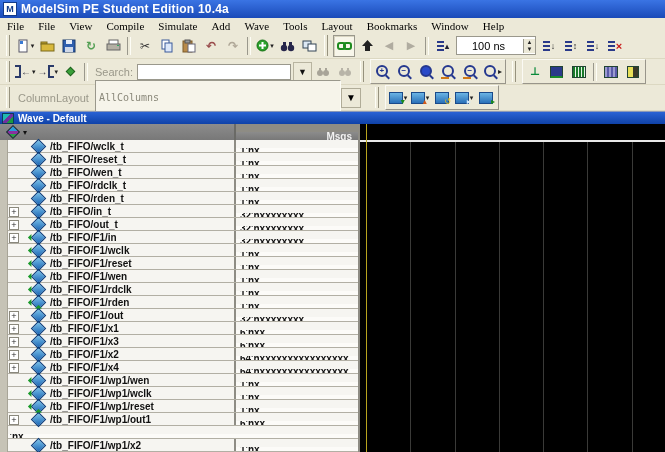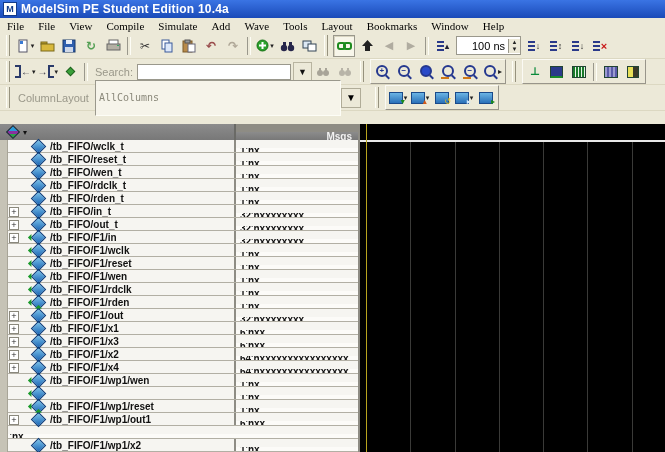--- a/index.html
+++ b/index.html
@@ -29,21 +29,21 @@
   .hnd{width:2px;height:21px;border-left:1px solid #fdfdf6;border-right:1px solid #96927e;margin:0 4px;}
   .grp{display:flex;align-items:center;height:23px;border:1px solid;border-color:#fbfaf4 #98958a #98958a #fbfaf4;
     padding:0 1px;margin:0 2px;}
   .g{font-size:12px;line-height:1;}
   .glabel{color:#9a988a;font-size:11px;margin:0 4px;}
   .search-input{width:148px;height:14px;border:1px solid #9a988c;background:#fff;margin-right:2px;
     font-size:10px;padding:0 2px;}
   .ddbtn{width:17px;height:17px;display:flex;align-items:center;justify-content:center;
     border:1px solid #b8b4a0;background:#ece9d8;font-size:9px;color:#111;}
   .spinbox{display:flex;align-items:center;border:1px solid #9a988c;background:#fff;height:17px;margin:0 2px;}
-  .spinbox input{width:46px;border:0;font:11px "Liberation Sans",sans-serif;text-align:right;padding-right:3px;outline:none;}
+  .spinbox input{width:46px;border:0;font:11px "Liberation Sans",sans-serif;text-align:right;padding-right:18px;outline:none;}
   .spincol{display:flex;flex-direction:column;border-left:1px solid #9a988c;}
   .spincol span{font-size:6px;line-height:7px;width:11px;text-align:center;background:#ece9d8;color:#222;}
   .combo{display:flex;align-items:center;height:18px;margin-left:2px;}
   .combo .cfield{width:238px;height:16px;border:1px solid;border-color:#9a988c #fdfdf6 #fdfdf6 #9a988c;
     background:#f6f4ea;color:#8a887a;font:10px "DejaVu Sans Mono",monospace;padding:9px 3px;display:flex;align-items:center;}
   .combo .cbtn{width:18px;height:18px;display:flex;align-items:center;justify-content:center;
     border:1px solid #b0ac98;background:#ece9d8;font-size:10px;color:#000;}
 
   
   .mag{position:relative;width:8px;height:8px;border:2px solid #25388f;border-radius:50%;
@@ -379,20 +379,24 @@
         <span class="caret">▾</span>
       </span>
       <span class="tbtn">
         <span class="boxicon">
             <span class="mini" style="color:#1a8a1a">▸</span>
           </span>
       </span>
     </span>
   </div>
 
+  <div class="wavebar">
+    <span class="wicon"></span>
+    <span class="wtitle">Wave - Default</span>
+  </div>
 
   <div class="main">
     <div class="grid">
       <div class="hdrrow">
         <div class="namehdr">
           <span class="hdrdiamond"></span>
           <span class="hdrcaret">▾</span>
         </div>
         <div class="valhdr">Msgs</div>
       </div>
@@ -534,20 +538,21 @@
           <div class="row">
             <div class="ncell">
               <span class="sigico in"></span>
               <span class="nlabel">/tb_FIFO/F1/wp1/wen</span>
             </div>
             <div class="vcell">1'hx</div>
           </div>
           <div class="row">
             <div class="ncell">
               <span class="sigico in"></span>
+              <span class="nlabel">/tb_FIFO/F1/wp1/wclk</span>
             </div>
             <div class="vcell">1'hx</div>
           </div>
           <div class="row">
             <div class="ncell">
               <span class="sigico in"></span>
               <span class="nlabel">/tb_FIFO/F1/wp1/reset</span>
             </div>
             <div class="vcell">1'hx</div>
           </div>

